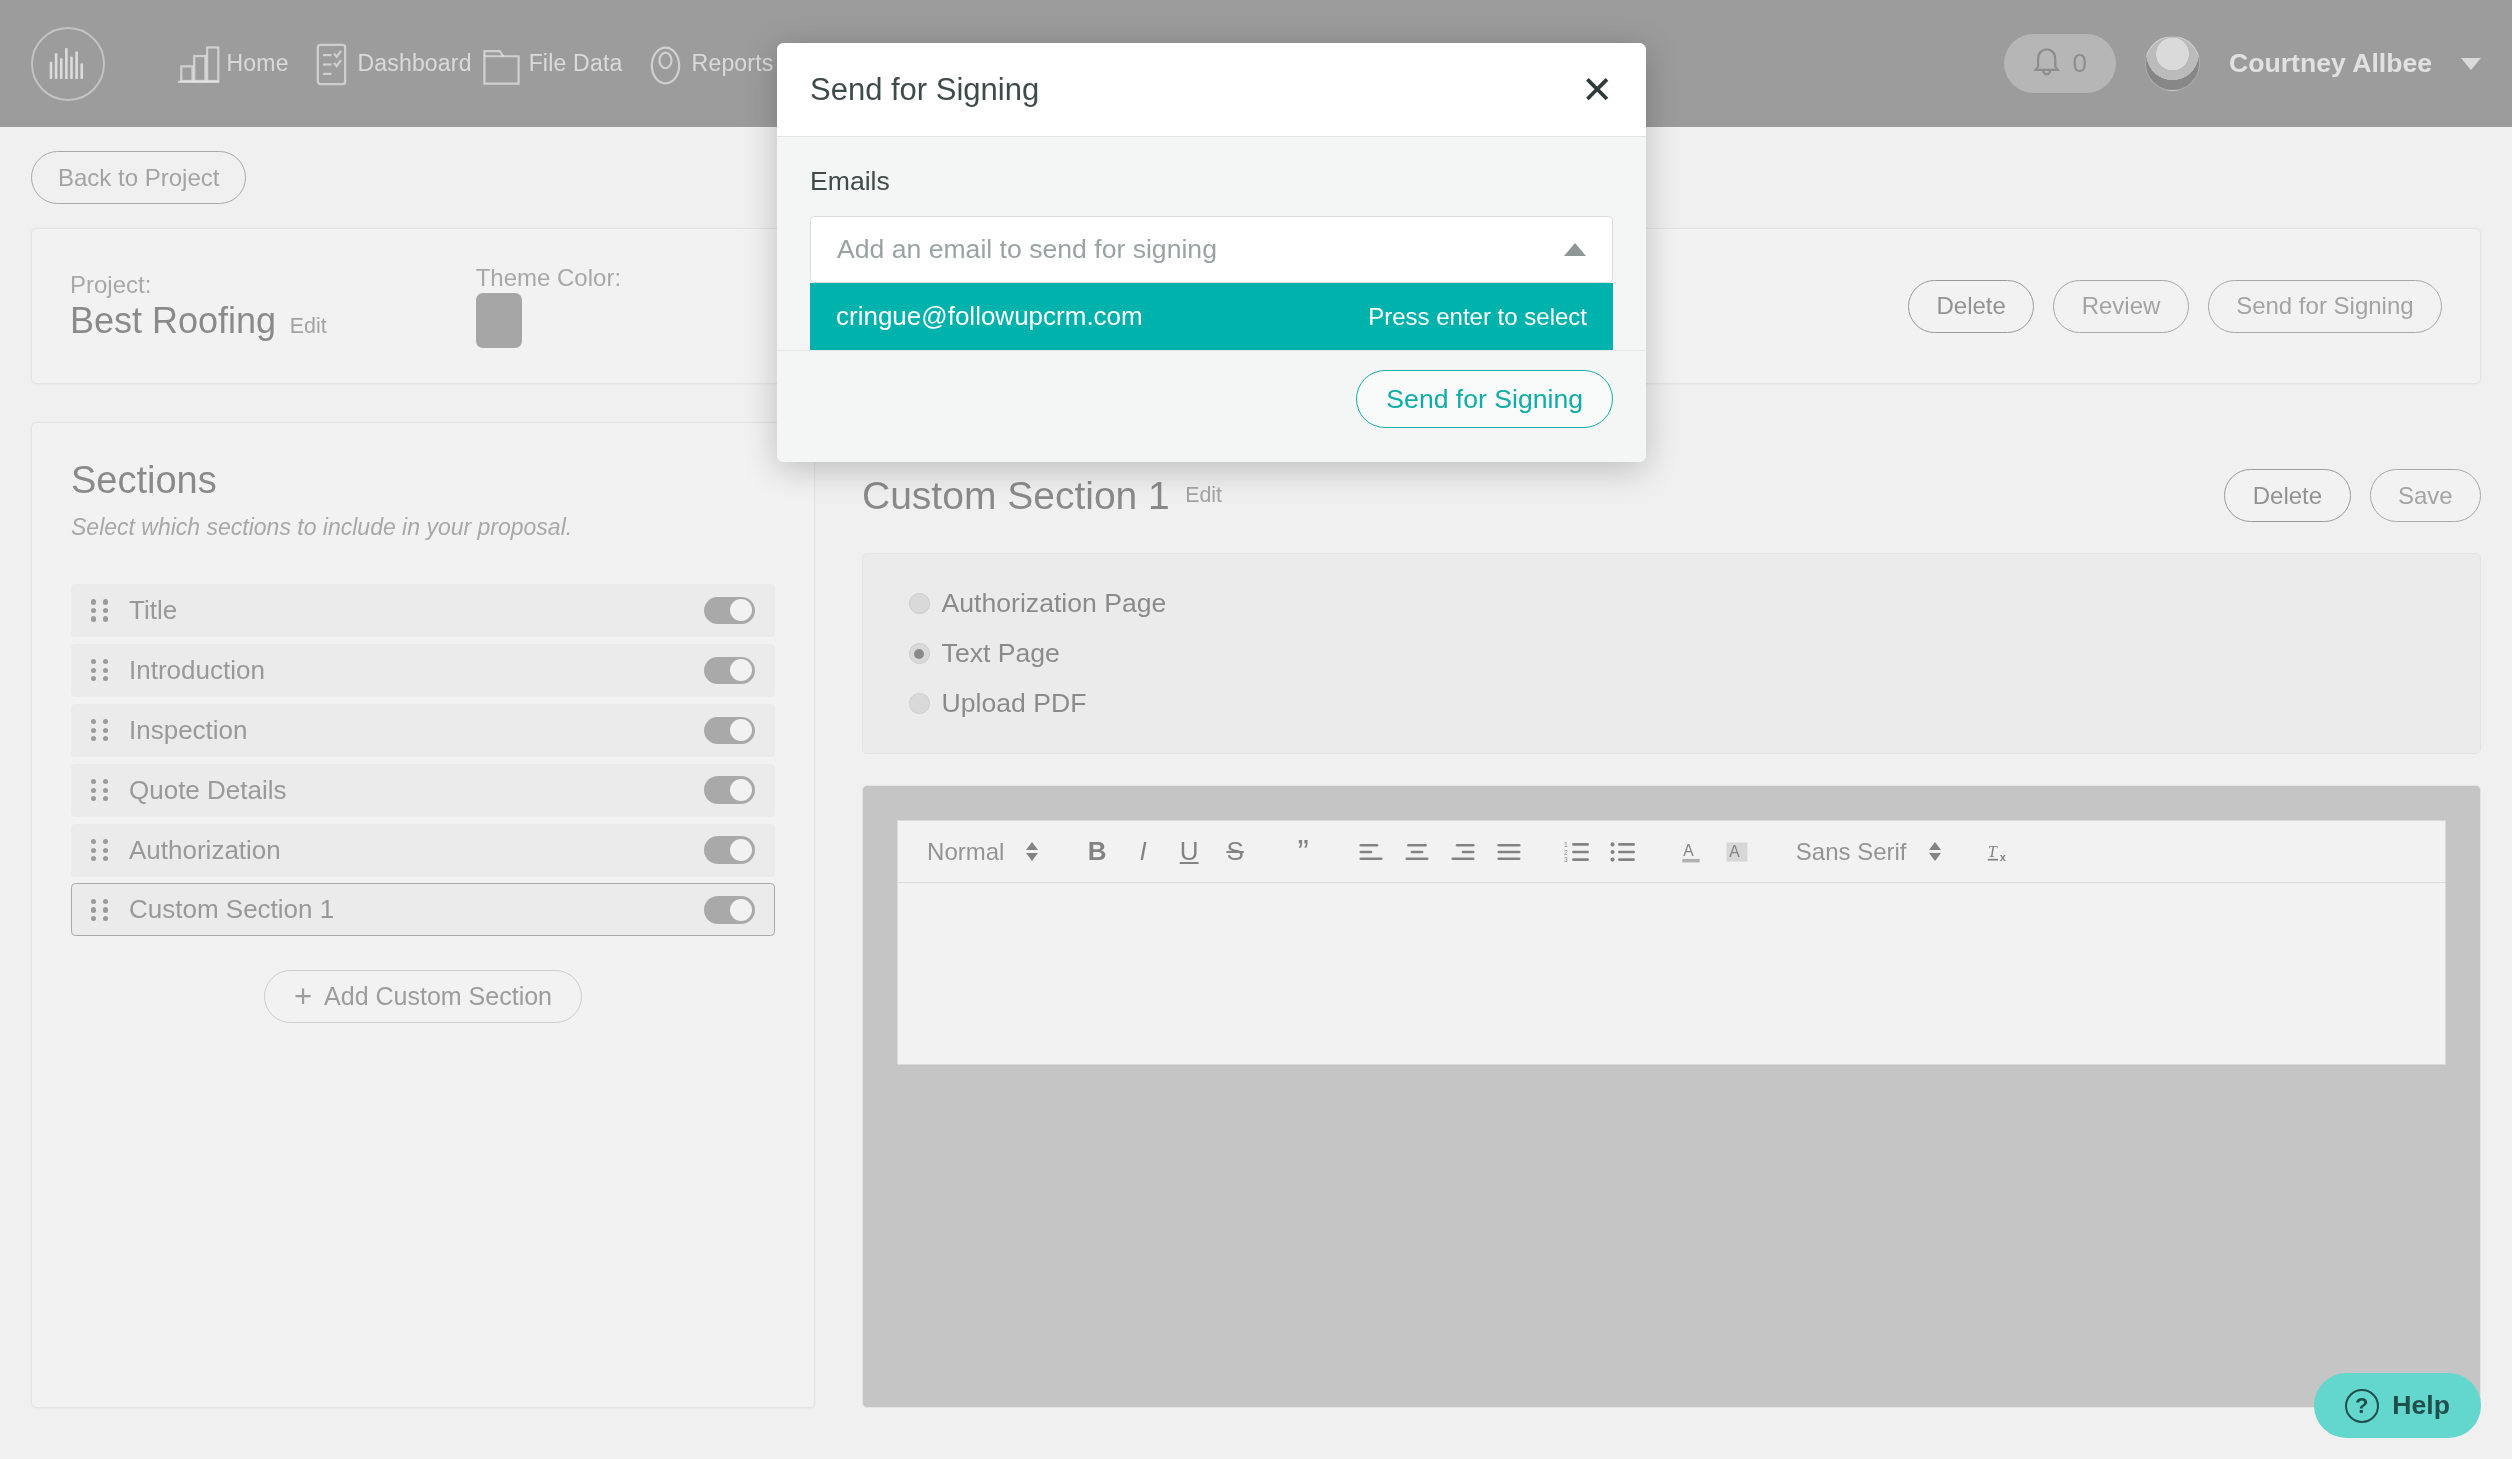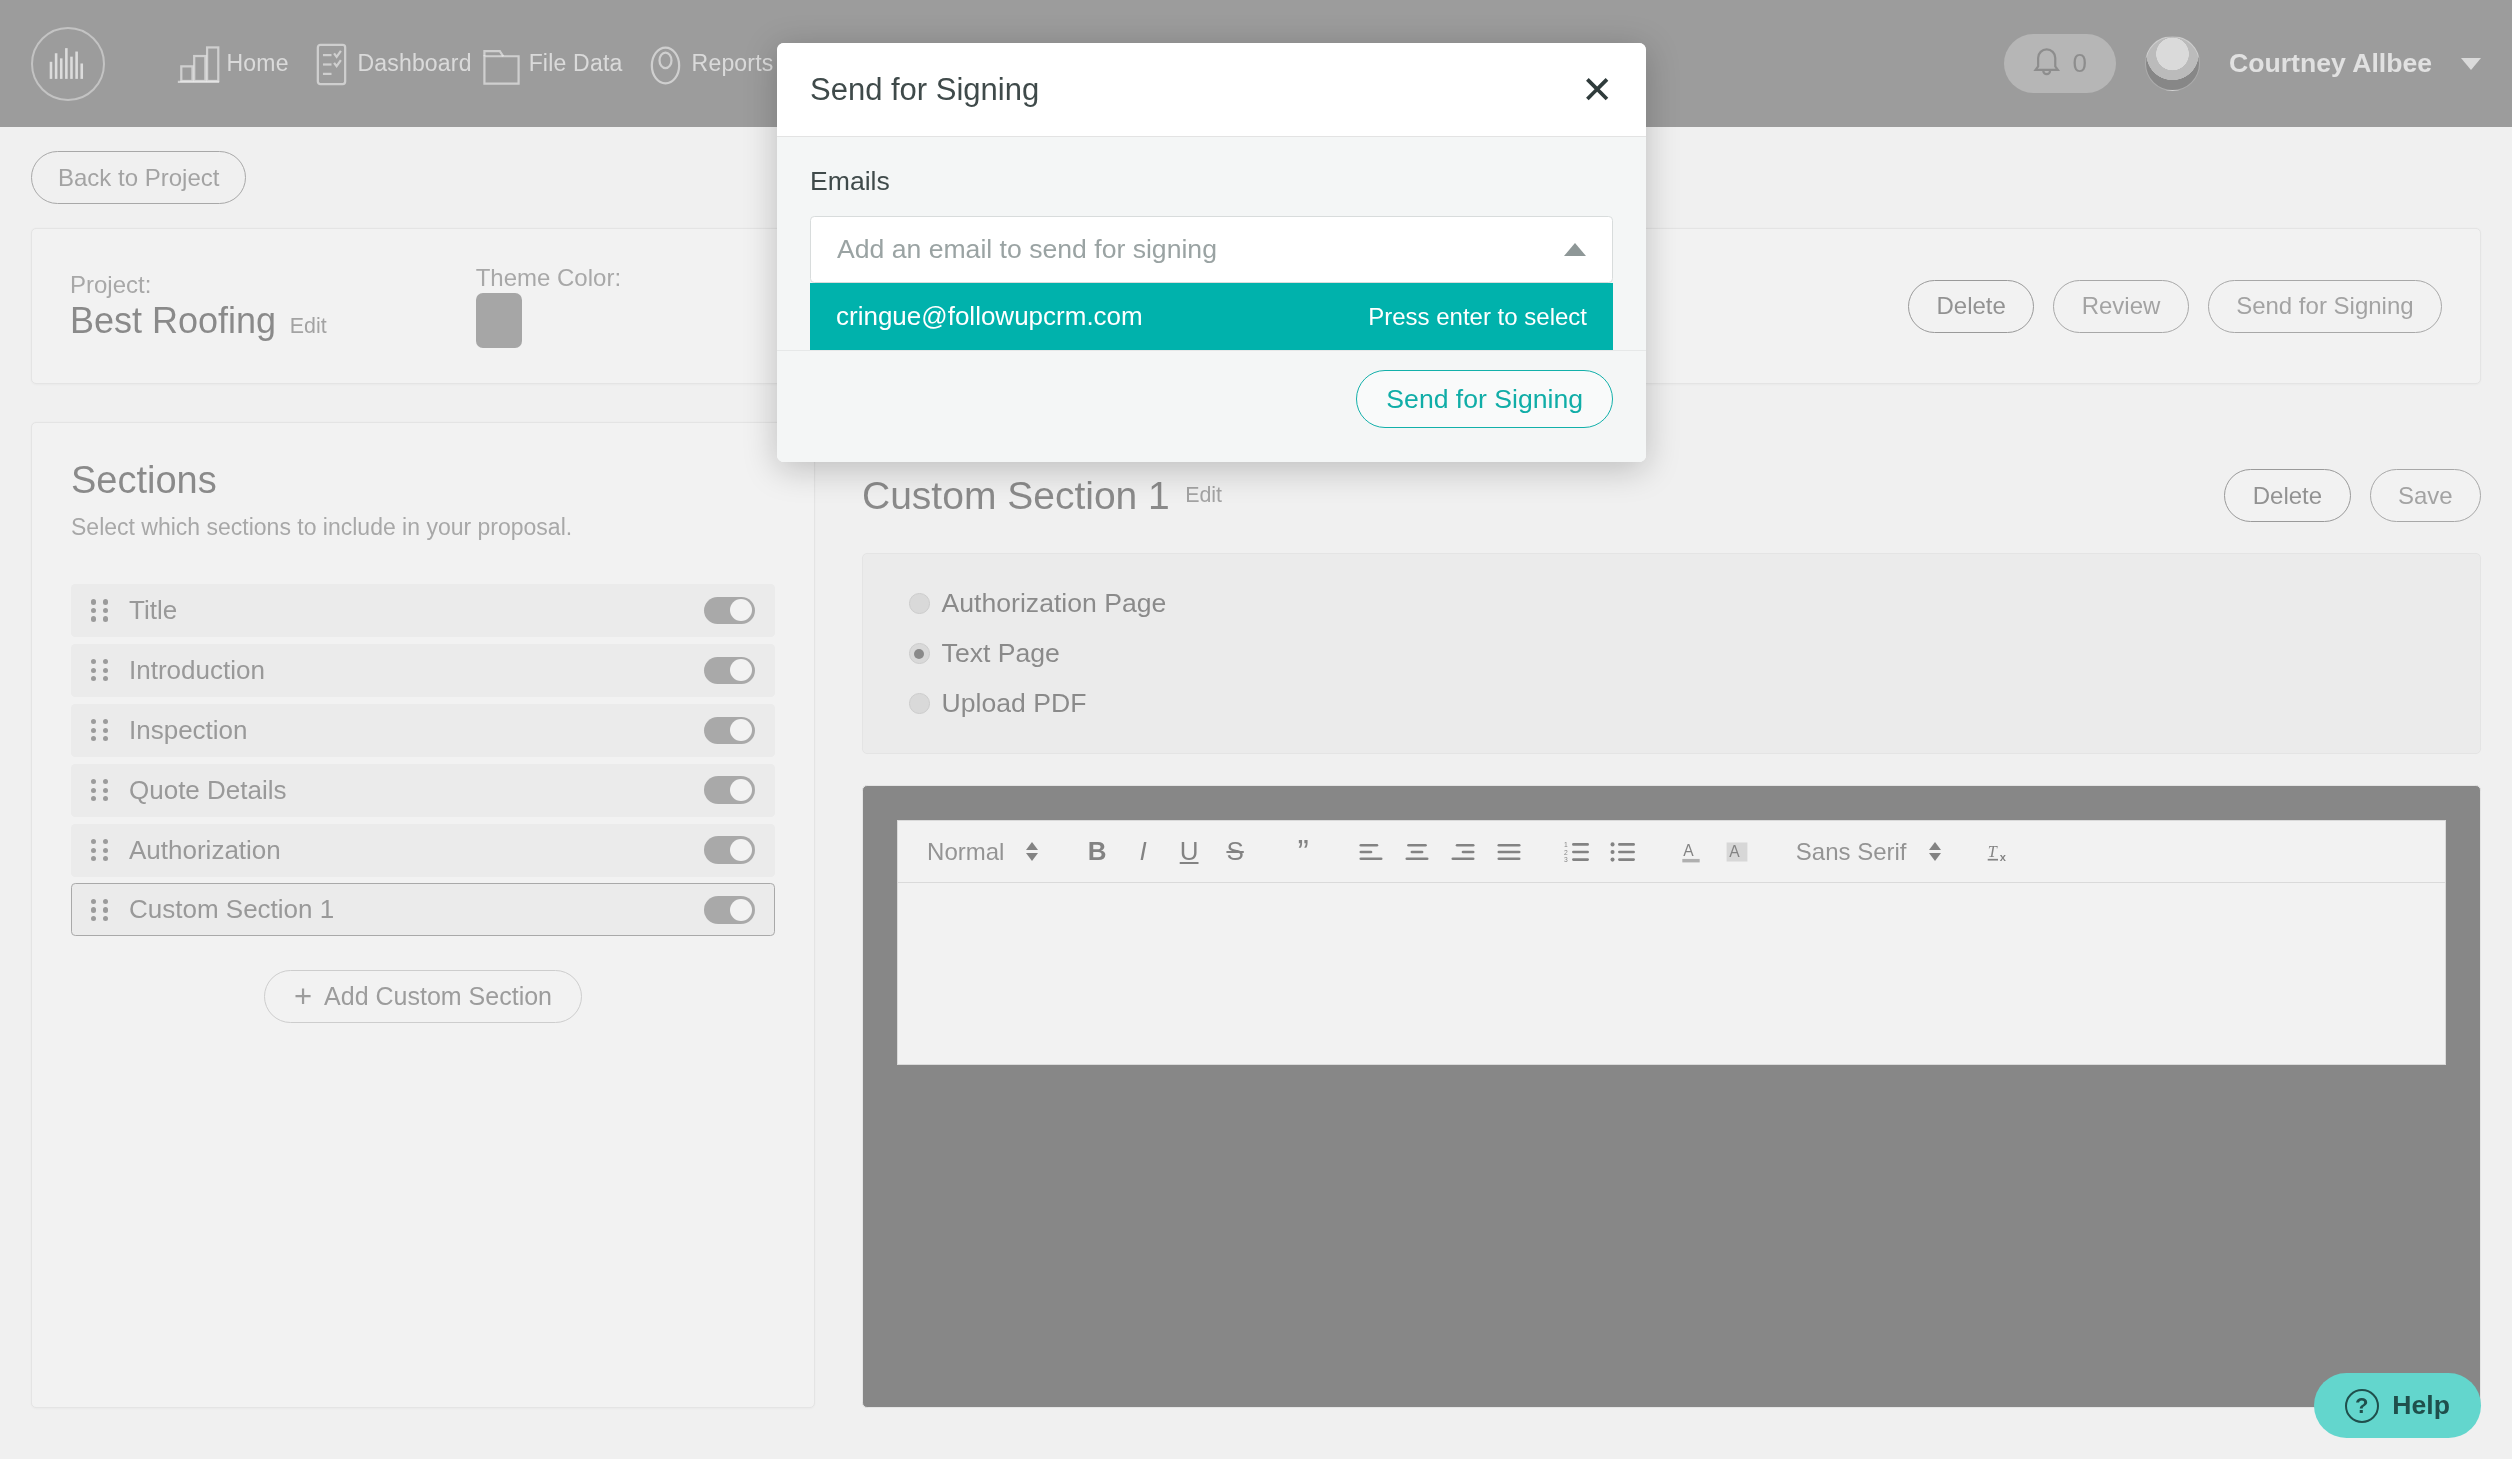--- a/index.html
+++ b/index.html
@@ -106,21 +106,21 @@
   
   .columns { display: flex; gap: 47px; margin-top: 38px; height: 986px; }
   .panel {
     background: #ffffff; border: 0.9px solid #e6e6e6; border-radius: 5.1px;
     box-shadow: 0 0.9px 1.7px rgba(0,0,0,0.04);
   }
   .left-panel { width: 784px; flex: 0 0 auto; padding: 36px 39px; }
   .right-col  { flex: 1 1 auto; display: flex; flex-direction: column; gap: 31px; }
 
   .panel-title { font-size: 38px; color: #4a4a4a; }
-  .panel-sub { font-size: 23px; color: #7d7d7d; margin-top: 12px; }
+  .panel-sub { font-size: 23px; color: #7d7d7d; margin-top: 12px; font-style: italic; }
 
   .section-list { margin-top: 43px; display: flex; flex-direction: column; gap: 6.9px; }
   .section-row {
     height: 53px; background: #f2f2f2; border-radius: 4.3px;
     display: flex; align-items: center; padding: 0 19px;
     border: 1.7px solid transparent;
   }
   .section-row.active { border-color: #0fa09a; background: #f2f2f2; }
   .drag-dots {
     width: 19px; display: grid; grid-template-columns: 6.9px 6.9px; gap: 3.4px 5.1px;
@@ -162,21 +162,21 @@
     width: 20.6px; height: 20.6px; border-radius: 50%;
     background: #d4d4d4; border: 0.9px solid #bdbdbd; flex: 0 0 auto;
     position: relative;
   }
   .radio.checked::after {
     content: ""; position: absolute; inset: 4.3px; border-radius: 50%; background: #4a4a4a;
   }
   .radio-label { font-size: 26.6px; color: #4a4a4a; }
 
   .editor-panel {
-    background: #a21caf; border: 0.9px solid #e6e6e6; border-radius: 5.1px;
+    background: #84cc16; border: 0.9px solid #e6e6e6; border-radius: 5.1px;
     flex: 1 1 auto; padding: 34px 34px 0 34px;
   }
   .editor-toolbar {
     border: 0.9px solid #d6d6d6; border-bottom: none;
     height: 62px; display: flex; align-items: center; gap: 0; padding: 0 15.4px;
     background: #ffffff;
   }
   .tb-select {
     display: flex; align-items: center; gap: 22px;
     font-size: 24px; color: #5a5a5a; padding: 0 13.7px; cursor: pointer;

